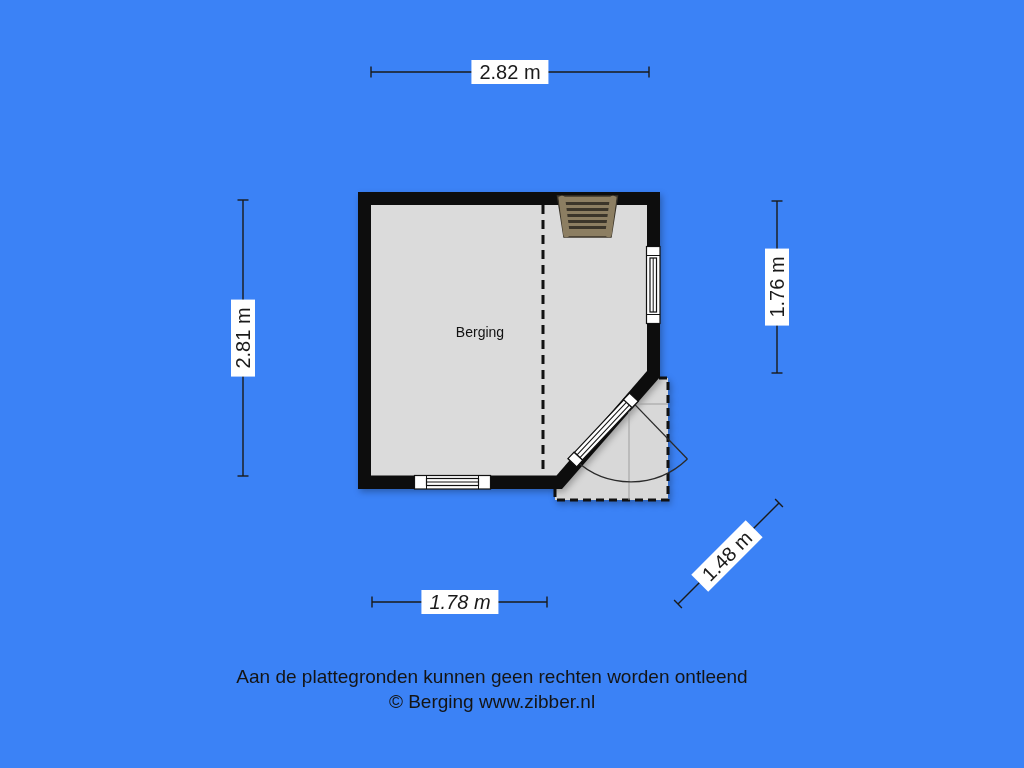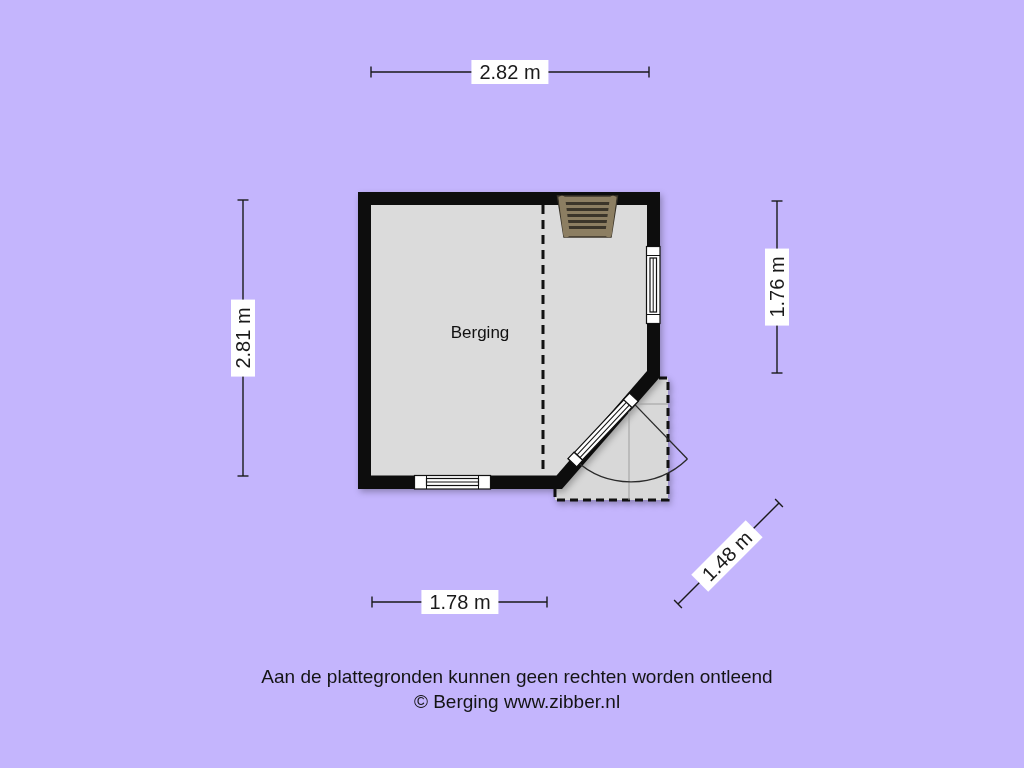--- a/index.html
+++ b/index.html
@@ -1,20 +1,20 @@
 <!DOCTYPE html>
 <html><head>
 <meta charset="utf-8">
 <style>
   html, body { margin: 0; padding: 0; background: #ffffff; }
   #canvas {
     position: relative;
     width: 1024px;
     height: 768px;
-    background: #c4b5fd;
+    background: #3b82f6;
     overflow: hidden;
     font-family: "Liberation Sans", sans-serif;
   }
   #plan-svg { position: absolute; left: 0; top: 0; }
   .plan-shadow { filter: drop-shadow(2px 3px 3px rgba(0,0,0,0.28)); }
   .dimline { stroke: #1a1a1a; stroke-width: 1.4; }
   .thinline { stroke: #9e9e9e; stroke-width: 1; }
   .arcline { stroke: #2a2a2a; stroke-width: 1.3; fill: none; }
   .doorpart { fill: #ffffff; stroke: #111111; stroke-width: 1.3; }
   .winframe { fill: #ffffff; stroke: #111111; stroke-width: 1.2; }
@@ -27,29 +27,28 @@
     line-height: 1;
   }
   .dim-label {
     background: #ffffff;
     padding: 2px 8px;
     transform: translate(-50%, -50%);
   }
   .dim-label.rot90  { transform: translate(-50%, -50%) rotate(-90deg); }
   .dim-label.rot45  { transform: translate(-50%, -50%) rotate(-45deg); }
   .room-label {
-    font-size: 17px;
+    font-size: 14px;
     color: #111111;
     transform: translate(-50%, -50%);
   }
   .footer-line {
     font-size: 19px;
     color: #141414;
     transform: translate(-50%, -50%);
-    margin-left: 25px;
   }
 </style>
 </head>
 <body>
 
 <div id="canvas">
 
   <svg id="plan-svg" width="1024" height="768" viewBox="0 0 1024 768">
 
     <g class="plan-shadow">
@@ -130,21 +129,21 @@
 
       <line class="dimline" x1="678" y1="604" x2="779" y2="503"></line>
       <line class="dimline" x1="674.1" y1="600.1" x2="681.9" y2="607.9"></line>
       <line class="dimline" x1="775.1" y1="499.1" x2="782.9" y2="506.9"></line>
     </g>
   </svg>
 
   <div class="label dim-label" style="left:510px; top:72px;">2.82 m</div>
   <div class="label dim-label rot90" style="left:243px; top:338px;">2.81 m</div>
   <div class="label dim-label rot90" style="left:777px; top:287px;">1.76 m</div>
-  <div class="label dim-label" style="left:460px; top:602px;">1.78 m</div>
+  <div class="label dim-label" style="left:460px; top:602px;font-style:italic;">1.78 m</div>
   <div class="label dim-label rot45" style="left:727px; top:556px;">1.48 m</div>
 
   <div class="label room-label" style="left:480px; top:332px;">Berging</div>
 
   <div class="label footer-line" style="left:492px; top:676px;">Aan de plattegronden kunnen geen rechten worden ontleend</div>
   <div class="label footer-line" style="left:492px; top:701px;">© Berging www.zibber.nl</div>
 
 </div>
 
 </body></html>

